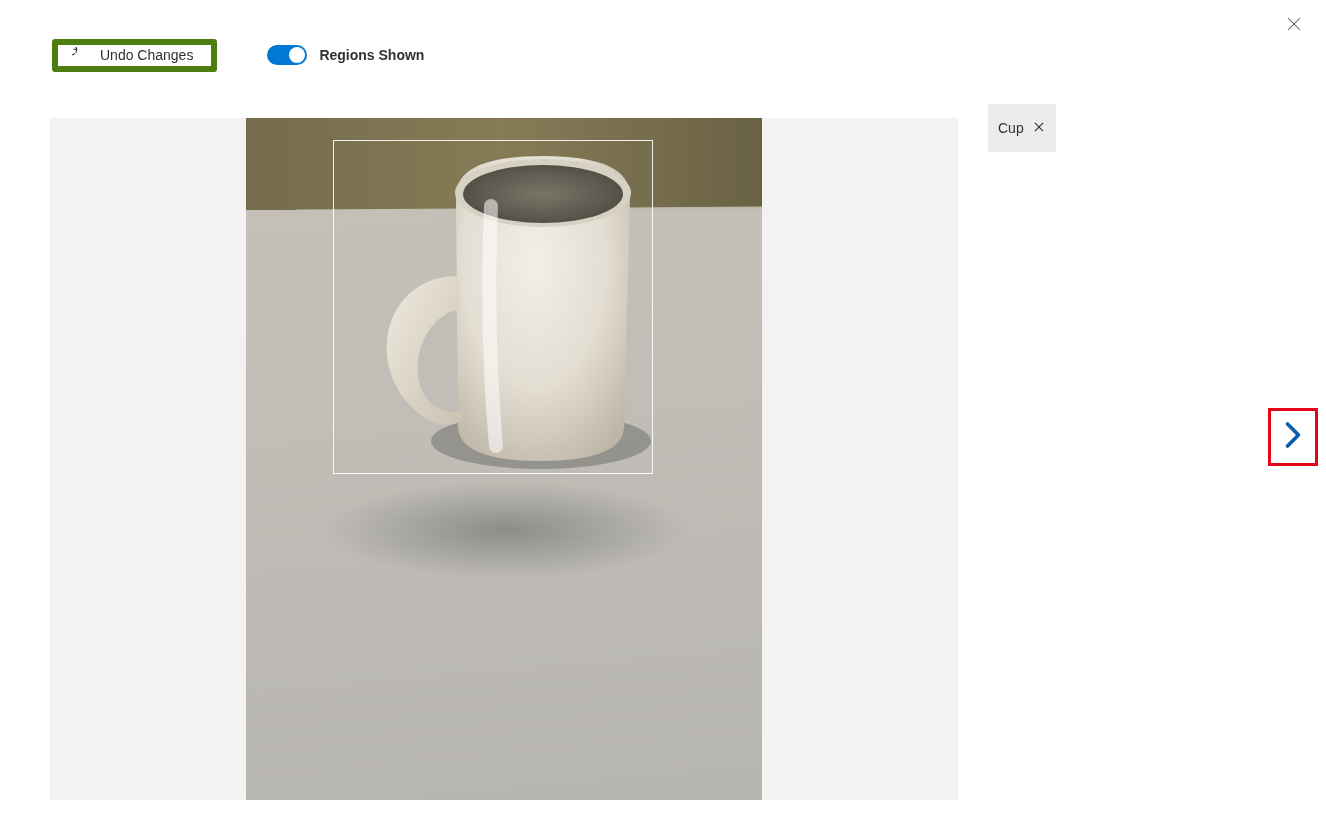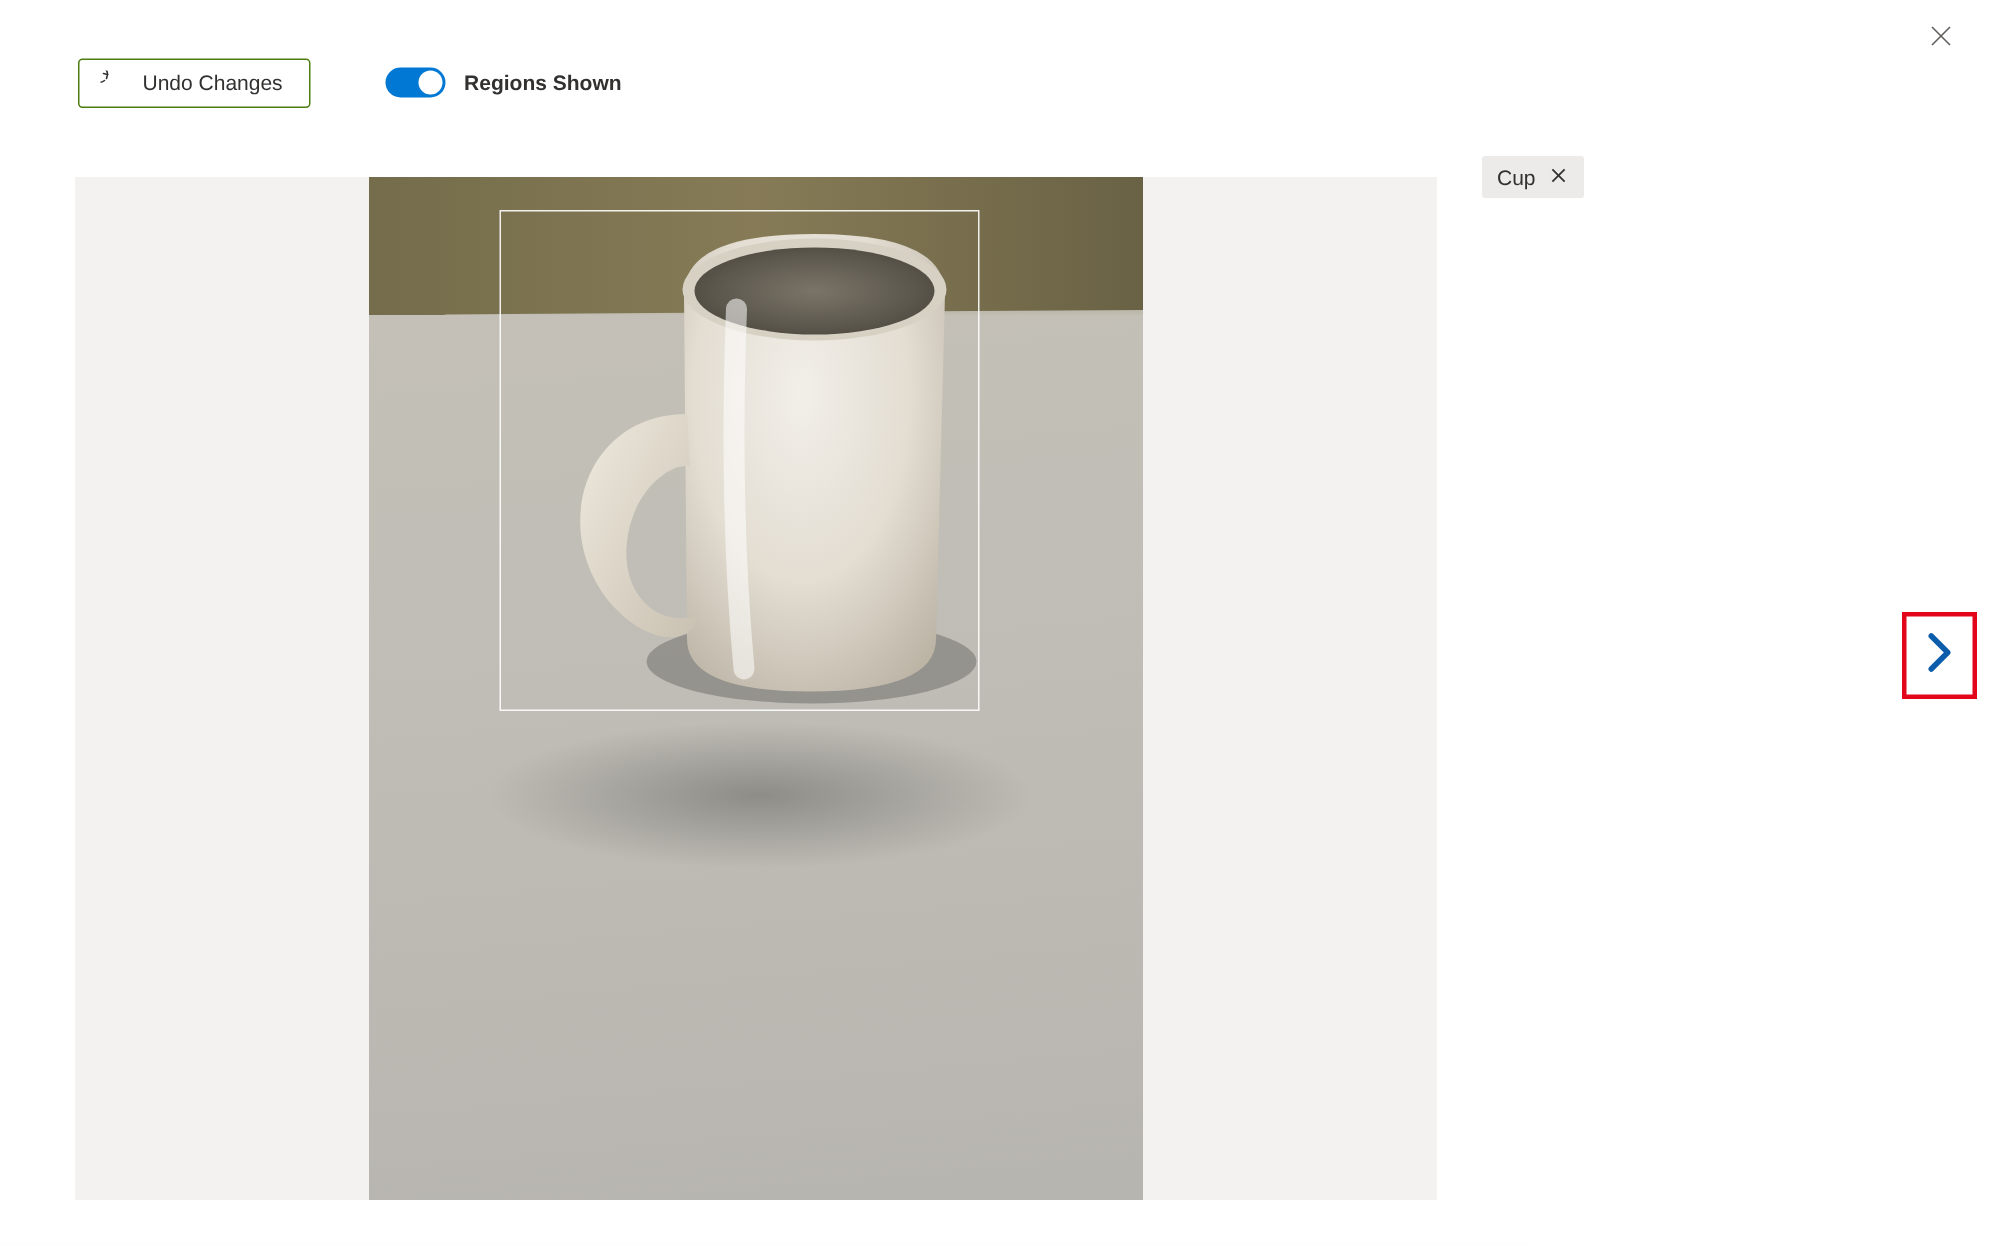--- a/index.html
+++ b/index.html
@@ -37,21 +37,21 @@
     left: 52px;
     display: flex;
     align-items: center;
     gap: 50px;
     height: 34px;
   }
   .undo-btn {
     display: flex;
     align-items: center;
     gap: 12px;
-    border: 1px solid #4d7c0f;
+    border: 6px solid #4d7c0f;
     border-radius: 3px;
     background: #fff;
     padding: 6px 18px 6px 14px;
     height: 33px;
     cursor: pointer;
     font-size: 14px;
     color: #323130;
   }
   .undo-btn .icon { width: 16px; height: 16px; display:flex; align-items:center; justify-content:center;}
   .undo-btn .icon svg { width: 16px; height: 16px; stroke:#323130; }
@@ -155,21 +155,21 @@
     font-size: 20px;
     font-weight: 600;
     color: #323130;
     margin: 0 0 18px 0;
   }
   .tag {
     display: inline-flex;
     align-items: center;
     gap: 8px;
     background: #edebe9;
-    padding: 6px 10px;
+    padding: 16px 10px;
     font-size: 14px;
     color: #323130;
     border-radius: 2px;
     cursor: default;
   }
   .tag .tag-x {
     width: 14px;
     height: 14px;
     display: flex;
     align-items: center;

